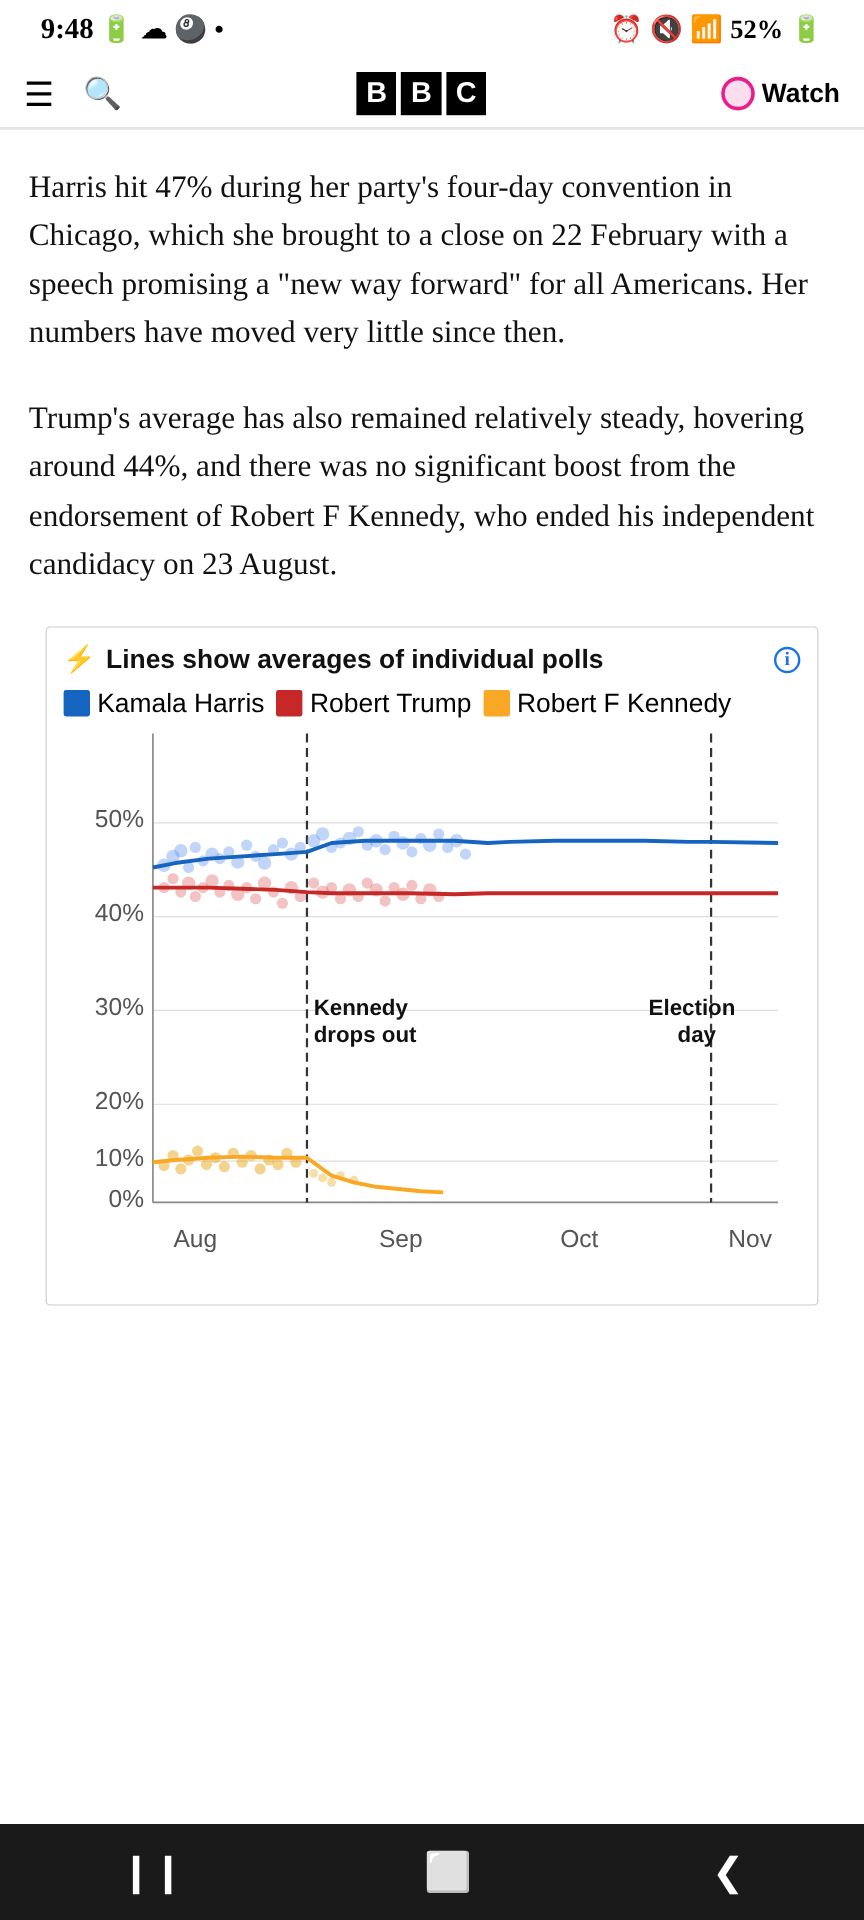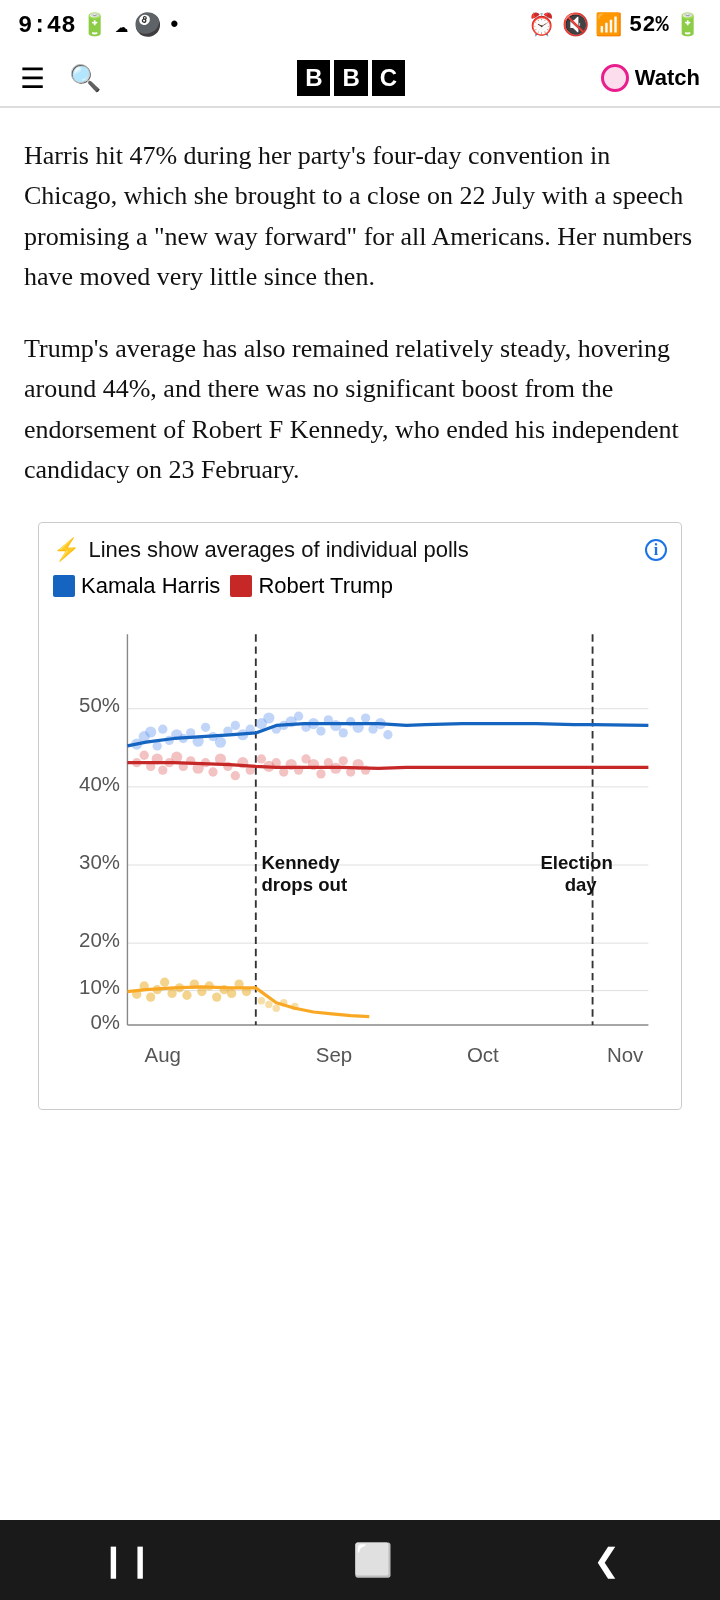--- a/index.html
+++ b/index.html
@@ -10,25 +10,24 @@
       width: 720px;
       overflow-x: hidden;
     }
 
     
     .status-bar {
       background: #fff;
       display: flex;
       justify-content: space-between;
       align-items: center;
-      padding: 8px 18px;
+      padding: 8px 34px;
       font-size: 22px;
       font-weight: bold;
       height: 50px;
-      font-family: Liberation Mono, monospace;
     }
     .status-left { display: flex; align-items: center; gap: 6px; }
     .status-right { display: flex; align-items: center; gap: 6px; }
     .status-time { font-size: 24px; font-weight: bold; }
 
     
     .nav-bar {
       display: flex;
       align-items: center;
       justify-content: space-between;
@@ -95,40 +94,40 @@
       display: flex;
       align-items: center;
       gap: 8px;
       margin-bottom: 10px;
     }
     .chart-icon {
       font-size: 22px;
     }
     .chart-title {
       font-size: 22px;
-      font-weight: normal;
+      font-weight: bold;
       color: #111;
       font-family: Arial, sans-serif;
       flex: 1;
     }
     .info-icon {
       width: 22px; height: 22px;
       border-radius: 50%;
       border: 2px solid #1a73e8;
       color: #1a73e8;
       font-size: 16px;
       display: flex; align-items: center; justify-content: center;
       font-weight: bold;
       cursor: pointer;
     }
     .legend {
       display: flex;
       flex-wrap: wrap;
       gap: 10px;
-      margin-bottom: 26px;
+      margin-bottom: 3px;
       font-family: Arial, sans-serif;
       font-size: 22px;
     }
     .legend-item {
       display: flex; align-items: center; gap: 6px;
     }
     .legend-box {
       width: 22px; height: 22px;
       border-radius: 2px;
     }
@@ -194,37 +193,41 @@
     <button class="watch-btn">
       <div class="watch-circle"></div>
       <span>Watch</span>
     </button>
   </div>
 </div>
 
 <div class="divider"></div>
 
 <div class="article-body">
-  <p>Harris hit 47% during her party's four-day convention in Chicago, which she brought to a close on 22 July with a speech promising a "new way forward" for all Americans. Her numbers have moved very little since then.</p>
-  <p>Trump's average has also remained relatively steady, hovering around 44%, and there was no significant boost from the endorsement of Robert F Kennedy, who ended his independent candidacy on 23 February.</p>
+  <p>Harris hit 47% during her party's four-day convention in Chicago, which she brought to a close on 22 February with a speech promising a "new way forward" for all Americans. Her numbers have moved very little since then.</p>
+  <p>Trump's average has also remained relatively steady, hovering around 44%, and there was no significant boost from the endorsement of Robert F Kennedy, who ended his independent candidacy on 23 August.</p>
 
   <div class="chart-container">
     <div class="chart-title-row">
       <span class="chart-icon">⚡</span>
       <span class="chart-title">Lines show averages of individual polls</span>
       <div class="info-icon">i</div>
     </div>
     <div class="legend">
       <div class="legend-item">
         <div class="legend-box" style="background:#1565C0;"></div>
         <span>Kamala Harris</span>
       </div>
       <div class="legend-item">
         <div class="legend-box" style="background:#C62828;"></div>
         <span>Robert Trump</span>
+      </div>
+      <div class="legend-item">
+        <div class="legend-box" style="background:#F9A825;"></div>
+        <span>Robert F Kennedy</span>
       </div>
     </div>
 
     <div class="chart-svg-wrap">
       <svg class="main-chart" viewBox="0 0 660 500" xmlns="http://www.w3.org/2000/svg">
 
         <rect x="80" y="10" width="560" height="420" fill="#fff" stroke="none"></rect>
 
         <line x1="80" y1="90" x2="640" y2="90" stroke="#ddd" stroke-width="1"></line>
 

